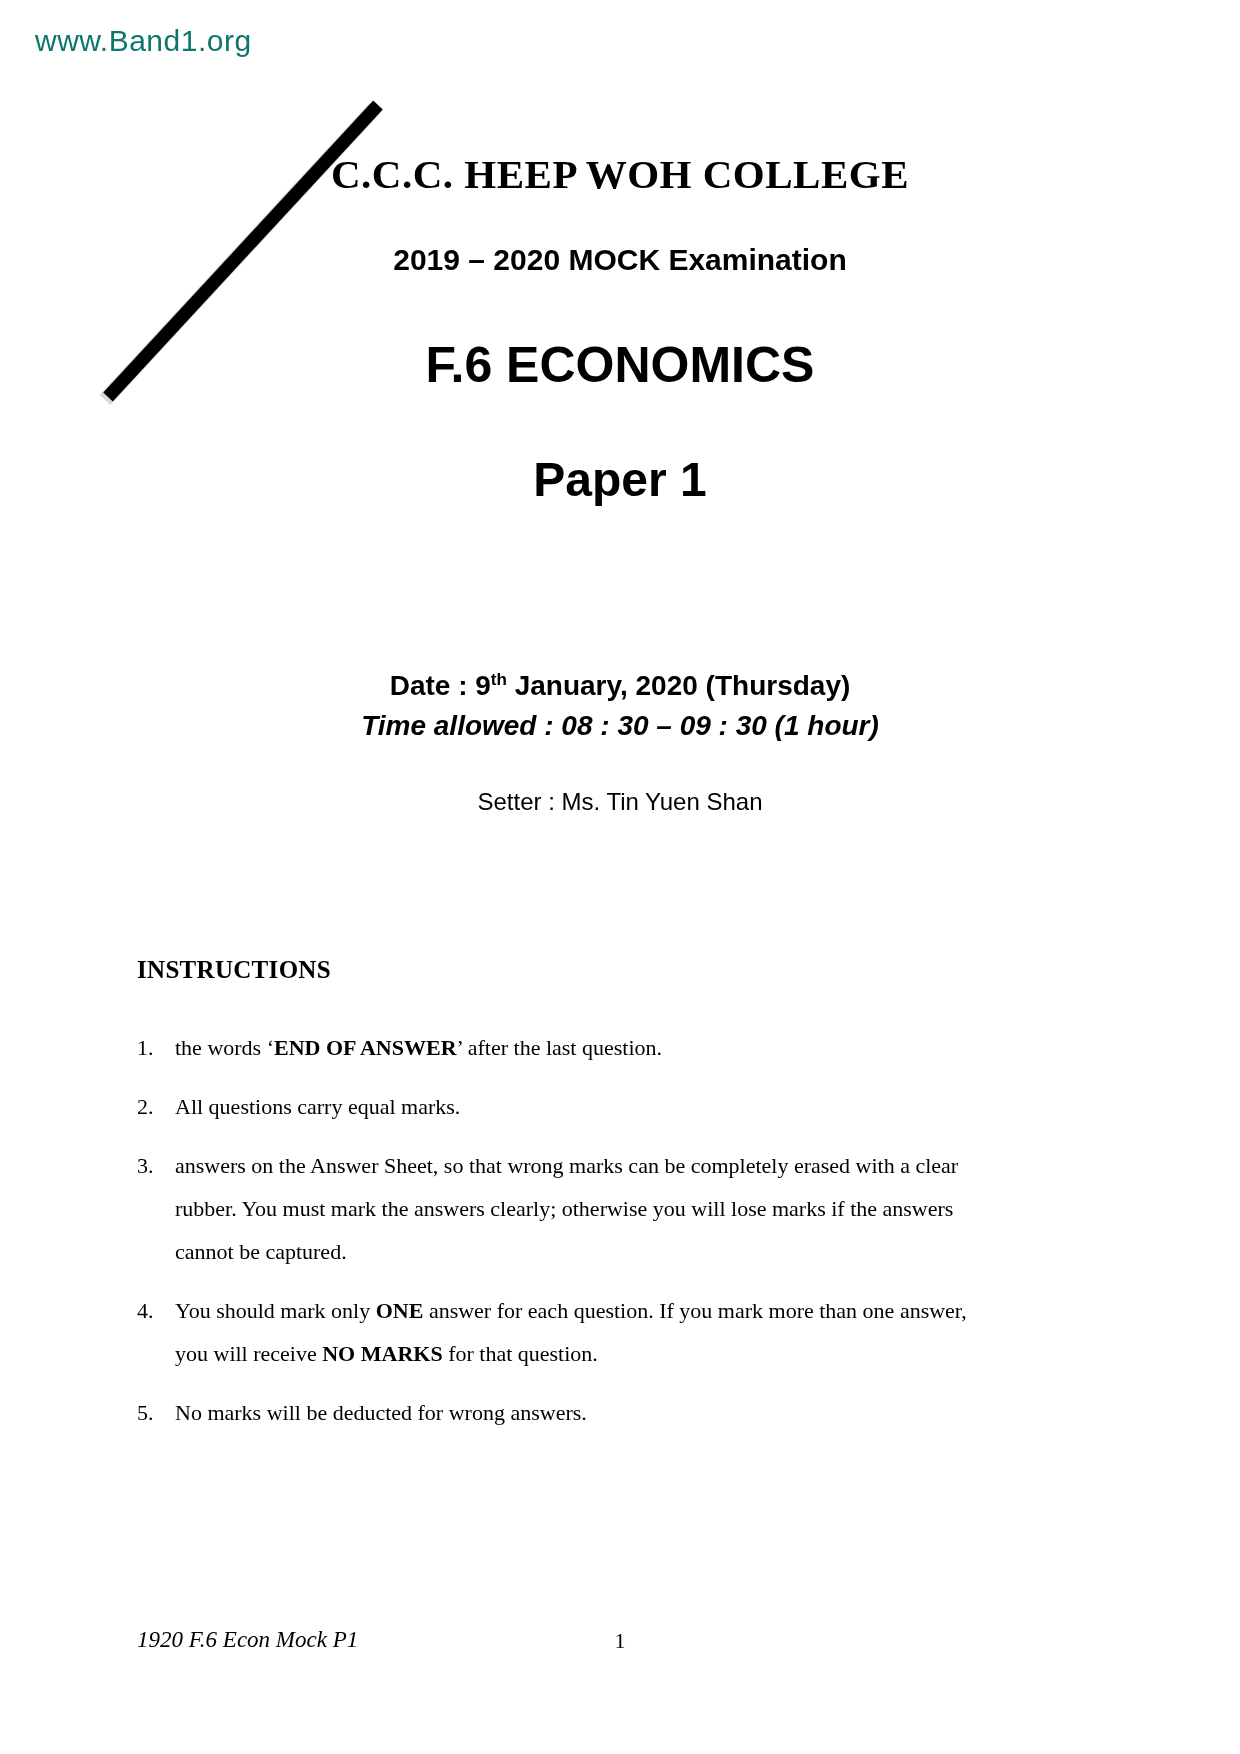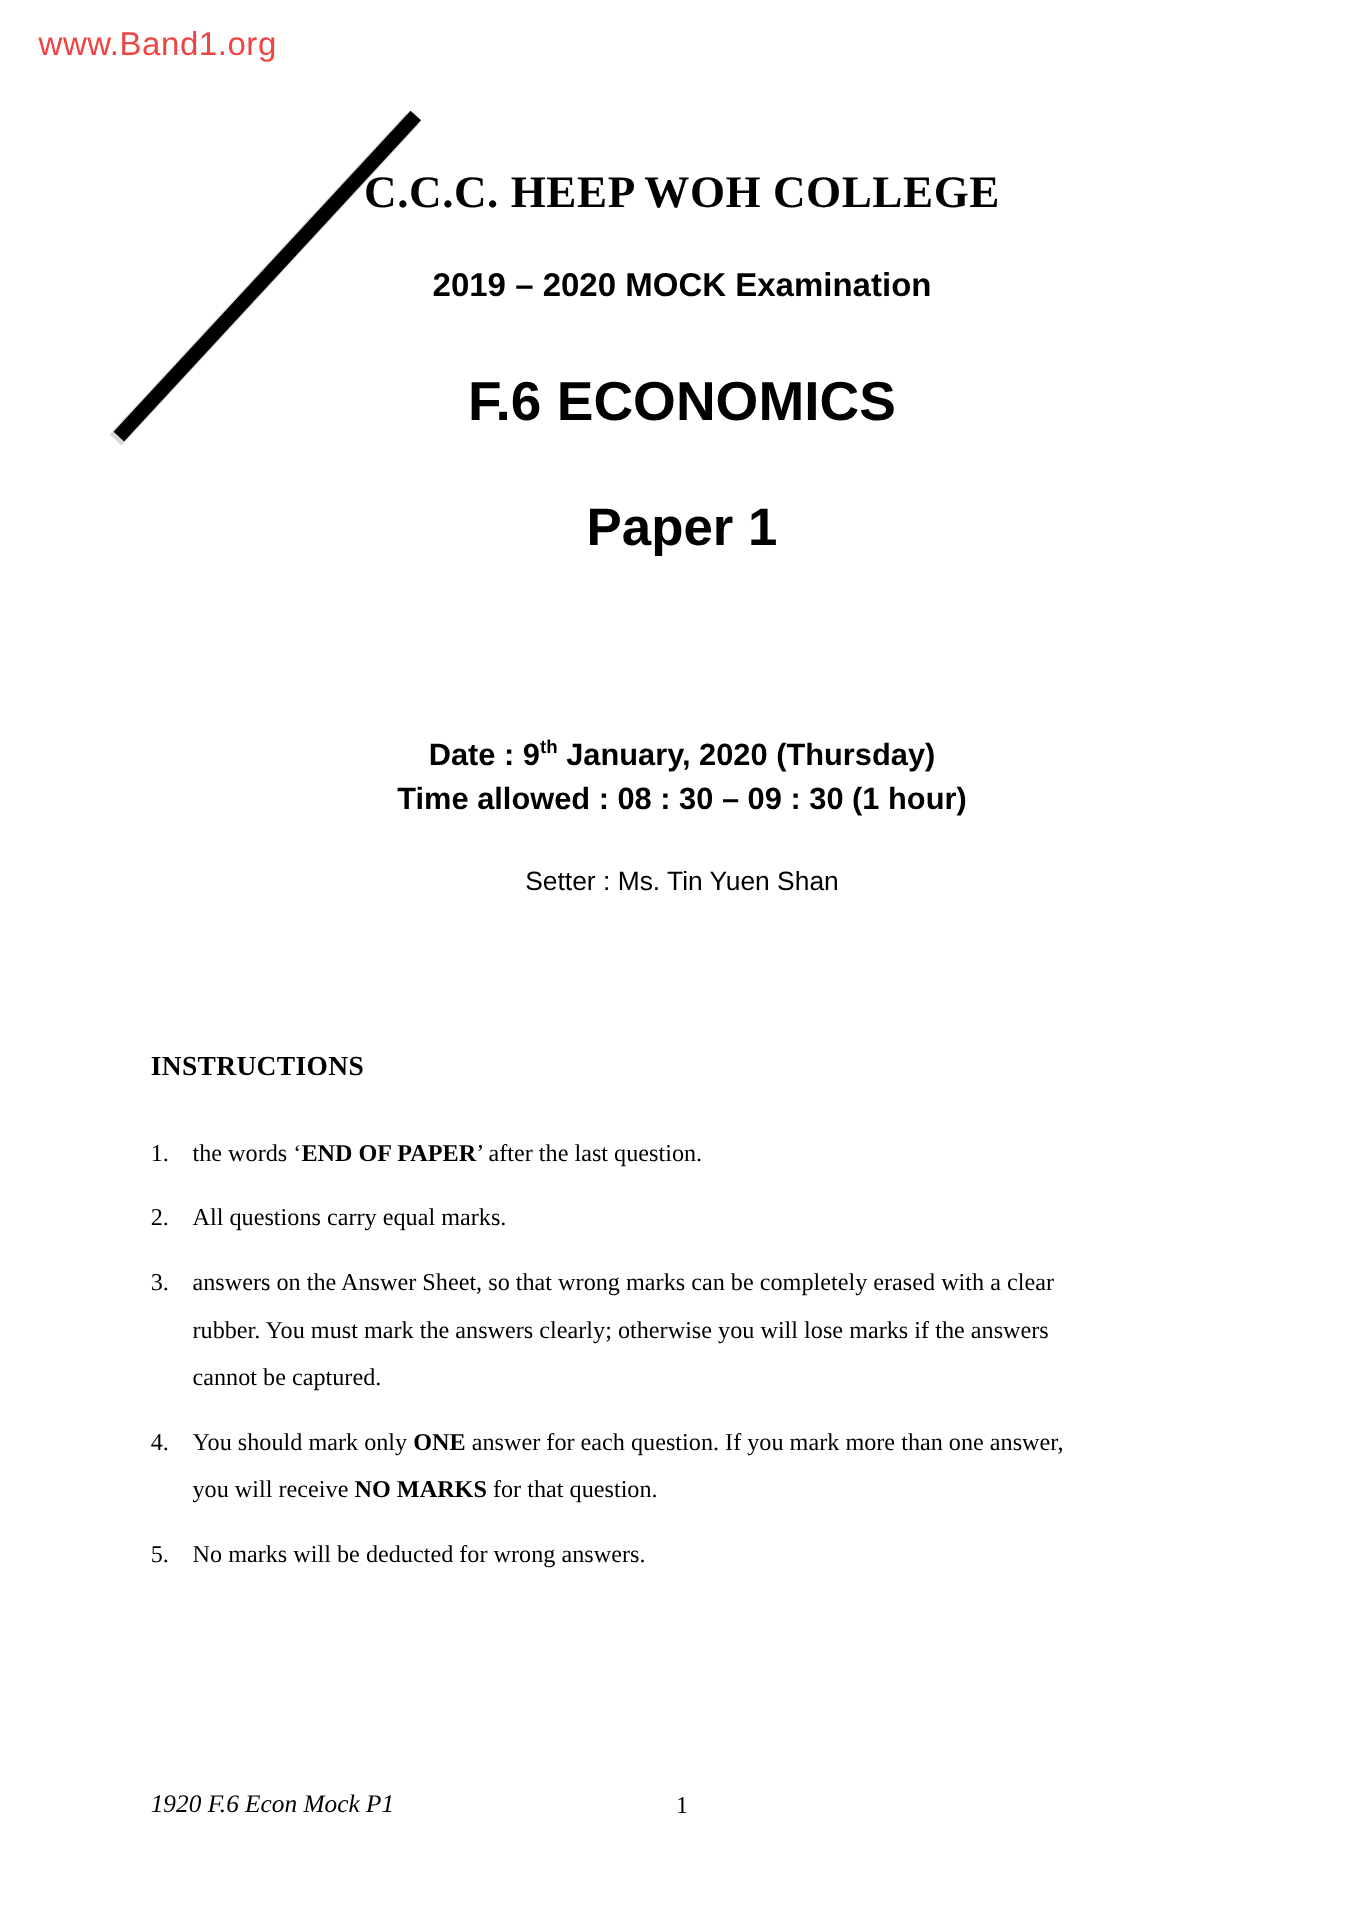--- a/index.html
+++ b/index.html
@@ -15,21 +15,21 @@
     color: #000000;
     overflow: hidden;
     font-family: "Liberation Serif", serif;
   }
   .watermark {
     position: absolute;
     left: 35px;
     top: 24px;
     font-family: "Liberation Sans", sans-serif;
     font-size: 30px;
-    color: #ef4444;
+    color: #0f766e;
     letter-spacing: 0.5px;
   }
   .slash-svg {
     position: absolute;
     left: 90px;
     top: 95px;
   }
   .centered {
     position: absolute;
     left: 0;
@@ -73,20 +73,21 @@
   .h-date sup {
     font-size: 17px;
     vertical-align: super;
     line-height: 0;
   }
   .h-time {
     top: 710px;
     font-family: "Liberation Sans", sans-serif;
     font-weight: bold;
     font-size: 28px;
+    font-style: italic;
   }
   .h-setter {
     top: 788px;
     font-family: "Liberation Sans", sans-serif;
     font-weight: normal;
     font-size: 24px;
   }
   .instructions {
     position: absolute;
     left: 137px;
@@ -163,21 +164,21 @@
   <div class="centered h-time">Time allowed : 08 : 30 – 09 : 30 (1 hour)</div>
 
   <div class="centered h-setter">Setter : Ms. Tin Yuen Shan</div>
 
   <div class="instructions">
     <div class="inst-heading">INSTRUCTIONS</div>
     <div id="inst-list">
         <div class="inst-item">
           <div class="inst-num">1.</div>
           <div class="inst-body">
-            <div class="inst-line"><span>the words ‘</span><span class="seg-bold">END OF PAPER</span><span>’ after the last question.</span></div>
+            <div class="inst-line"><span>the words ‘</span><span class="seg-bold">END OF ANSWER</span><span>’ after the last question.</span></div>
           </div>
         </div>
         <div class="inst-item">
           <div class="inst-num">2.</div>
           <div class="inst-body">
             <div class="inst-line"><span>All questions carry equal marks.</span></div>
           </div>
         </div>
         <div class="inst-item">
           <div class="inst-num">3.</div>

